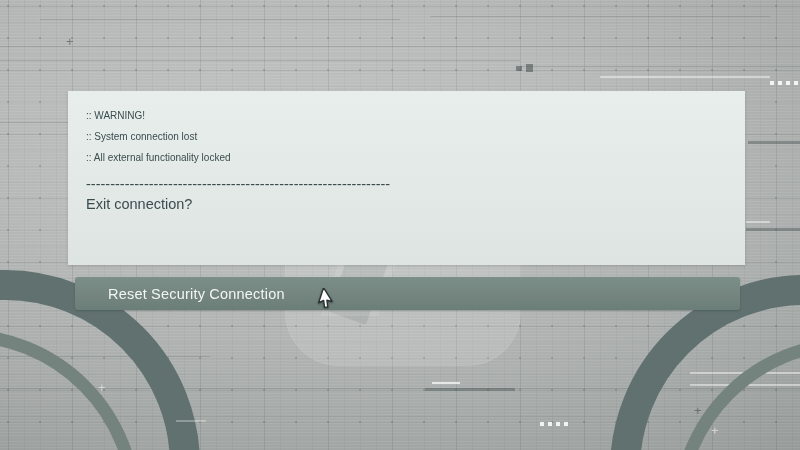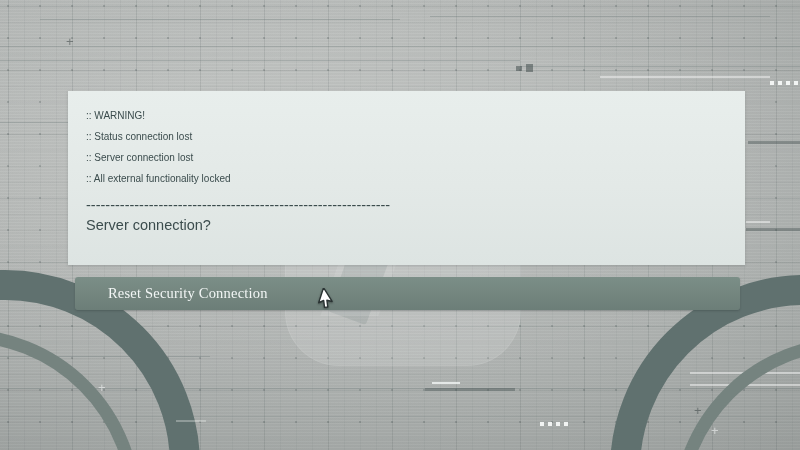--- a/index.html
+++ b/index.html
@@ -248,21 +248,20 @@
     height: 33px;
     border-radius: 3px;
     display: flex;
     align-items: center;
     padding-left: 33px;
     box-sizing: border-box;
     font-size: 14.5px;
     color: #f2f6f5;
     letter-spacing: 0.2px;
     box-shadow: 0 1px 2px rgba(30,38,38,0.25);
-    font-family: Liberation Serif, serif;
   }
   .btn-primary {
     top: 277px;
     background: linear-gradient(180deg, #7b8e87 0%, #74867f 50%, #6c7e78 100%);
   }
   .btn-secondary {
     top: 315px;
     background: linear-gradient(180deg, #394443 0%, #333e3e 55%, #2e3838 100%);
   }
 
@@ -351,25 +350,24 @@
   <div class="plus dk" style="left:694px; top:404px;">+</div>
   <div class="plus" style="left:711px; top:424px;">+</div>
   <div class="plus dk" style="left:66px;  top:35px;">+</div>
   <div class="glitch" style="left:432px; top:382px; width:28px; height:2px;"></div>
   <div class="glitch" style="left:176px; top:420px; width:30px; height:2px; opacity:0.4;"></div>
 
 
   <div class="panel">
     <div class="panel-inner">
       <div class="msg-line">:: WARNING!</div>
-      <div class="msg-line">:: Status connection lost</div>
-      <div class="msg-line">:: Server connection lost</div>
+      <div class="msg-line">:: System connection lost</div>
       <div class="msg-line">:: All external functionality locked</div>
       <div class="divider">---------------------------------------------------------------</div>
-      <div class="prompt">Server connection?</div>
+      <div class="prompt">Exit connection?</div>
     </div>
   </div>
 
   <div class="btn btn-primary">Reset Security Connection</div>
 
   <svg class="cursor" viewBox="0 0 17 22">
     <path d="M2.2 1.2 L2.2 17.0 L6.3 13.3 L9.2 19.6 L12.2 18.2 L9.3 12.1 L14.6 11.6 Z" fill="#ffffff" stroke="#2a3333" stroke-width="1.4" stroke-linejoin="round" transform="rotate(18 8.5 11)"></path>
   </svg>
 
 </div>

